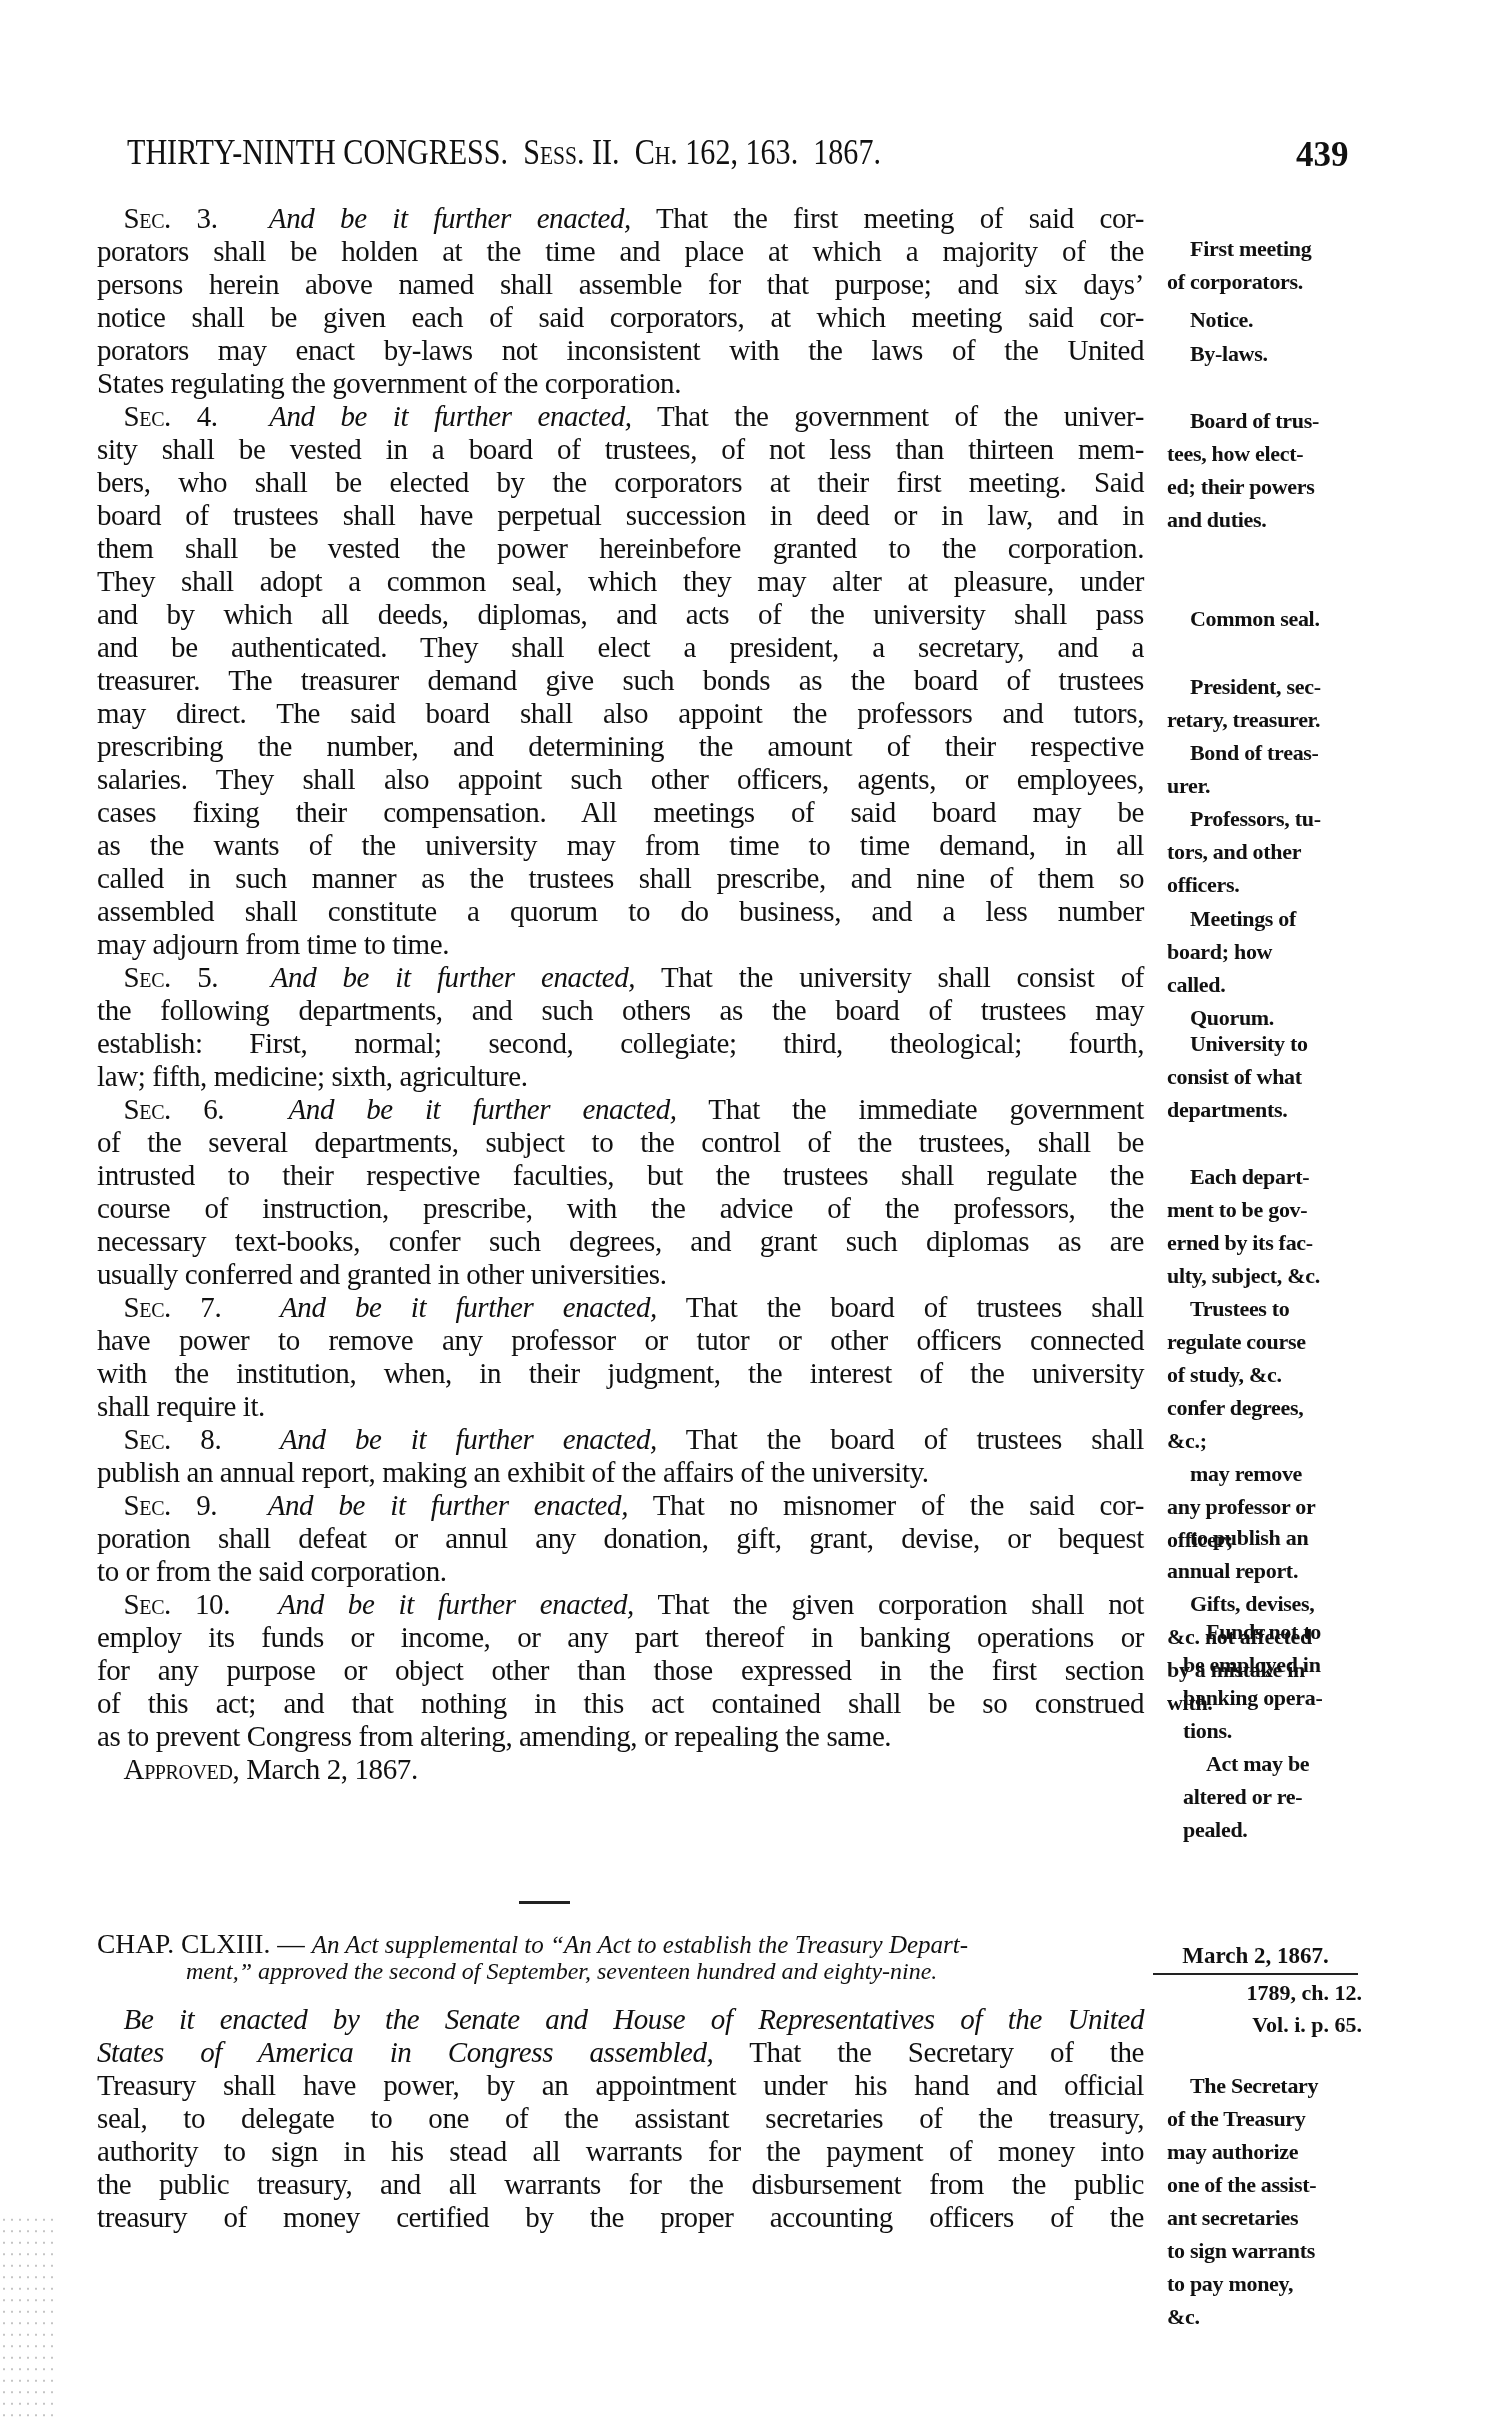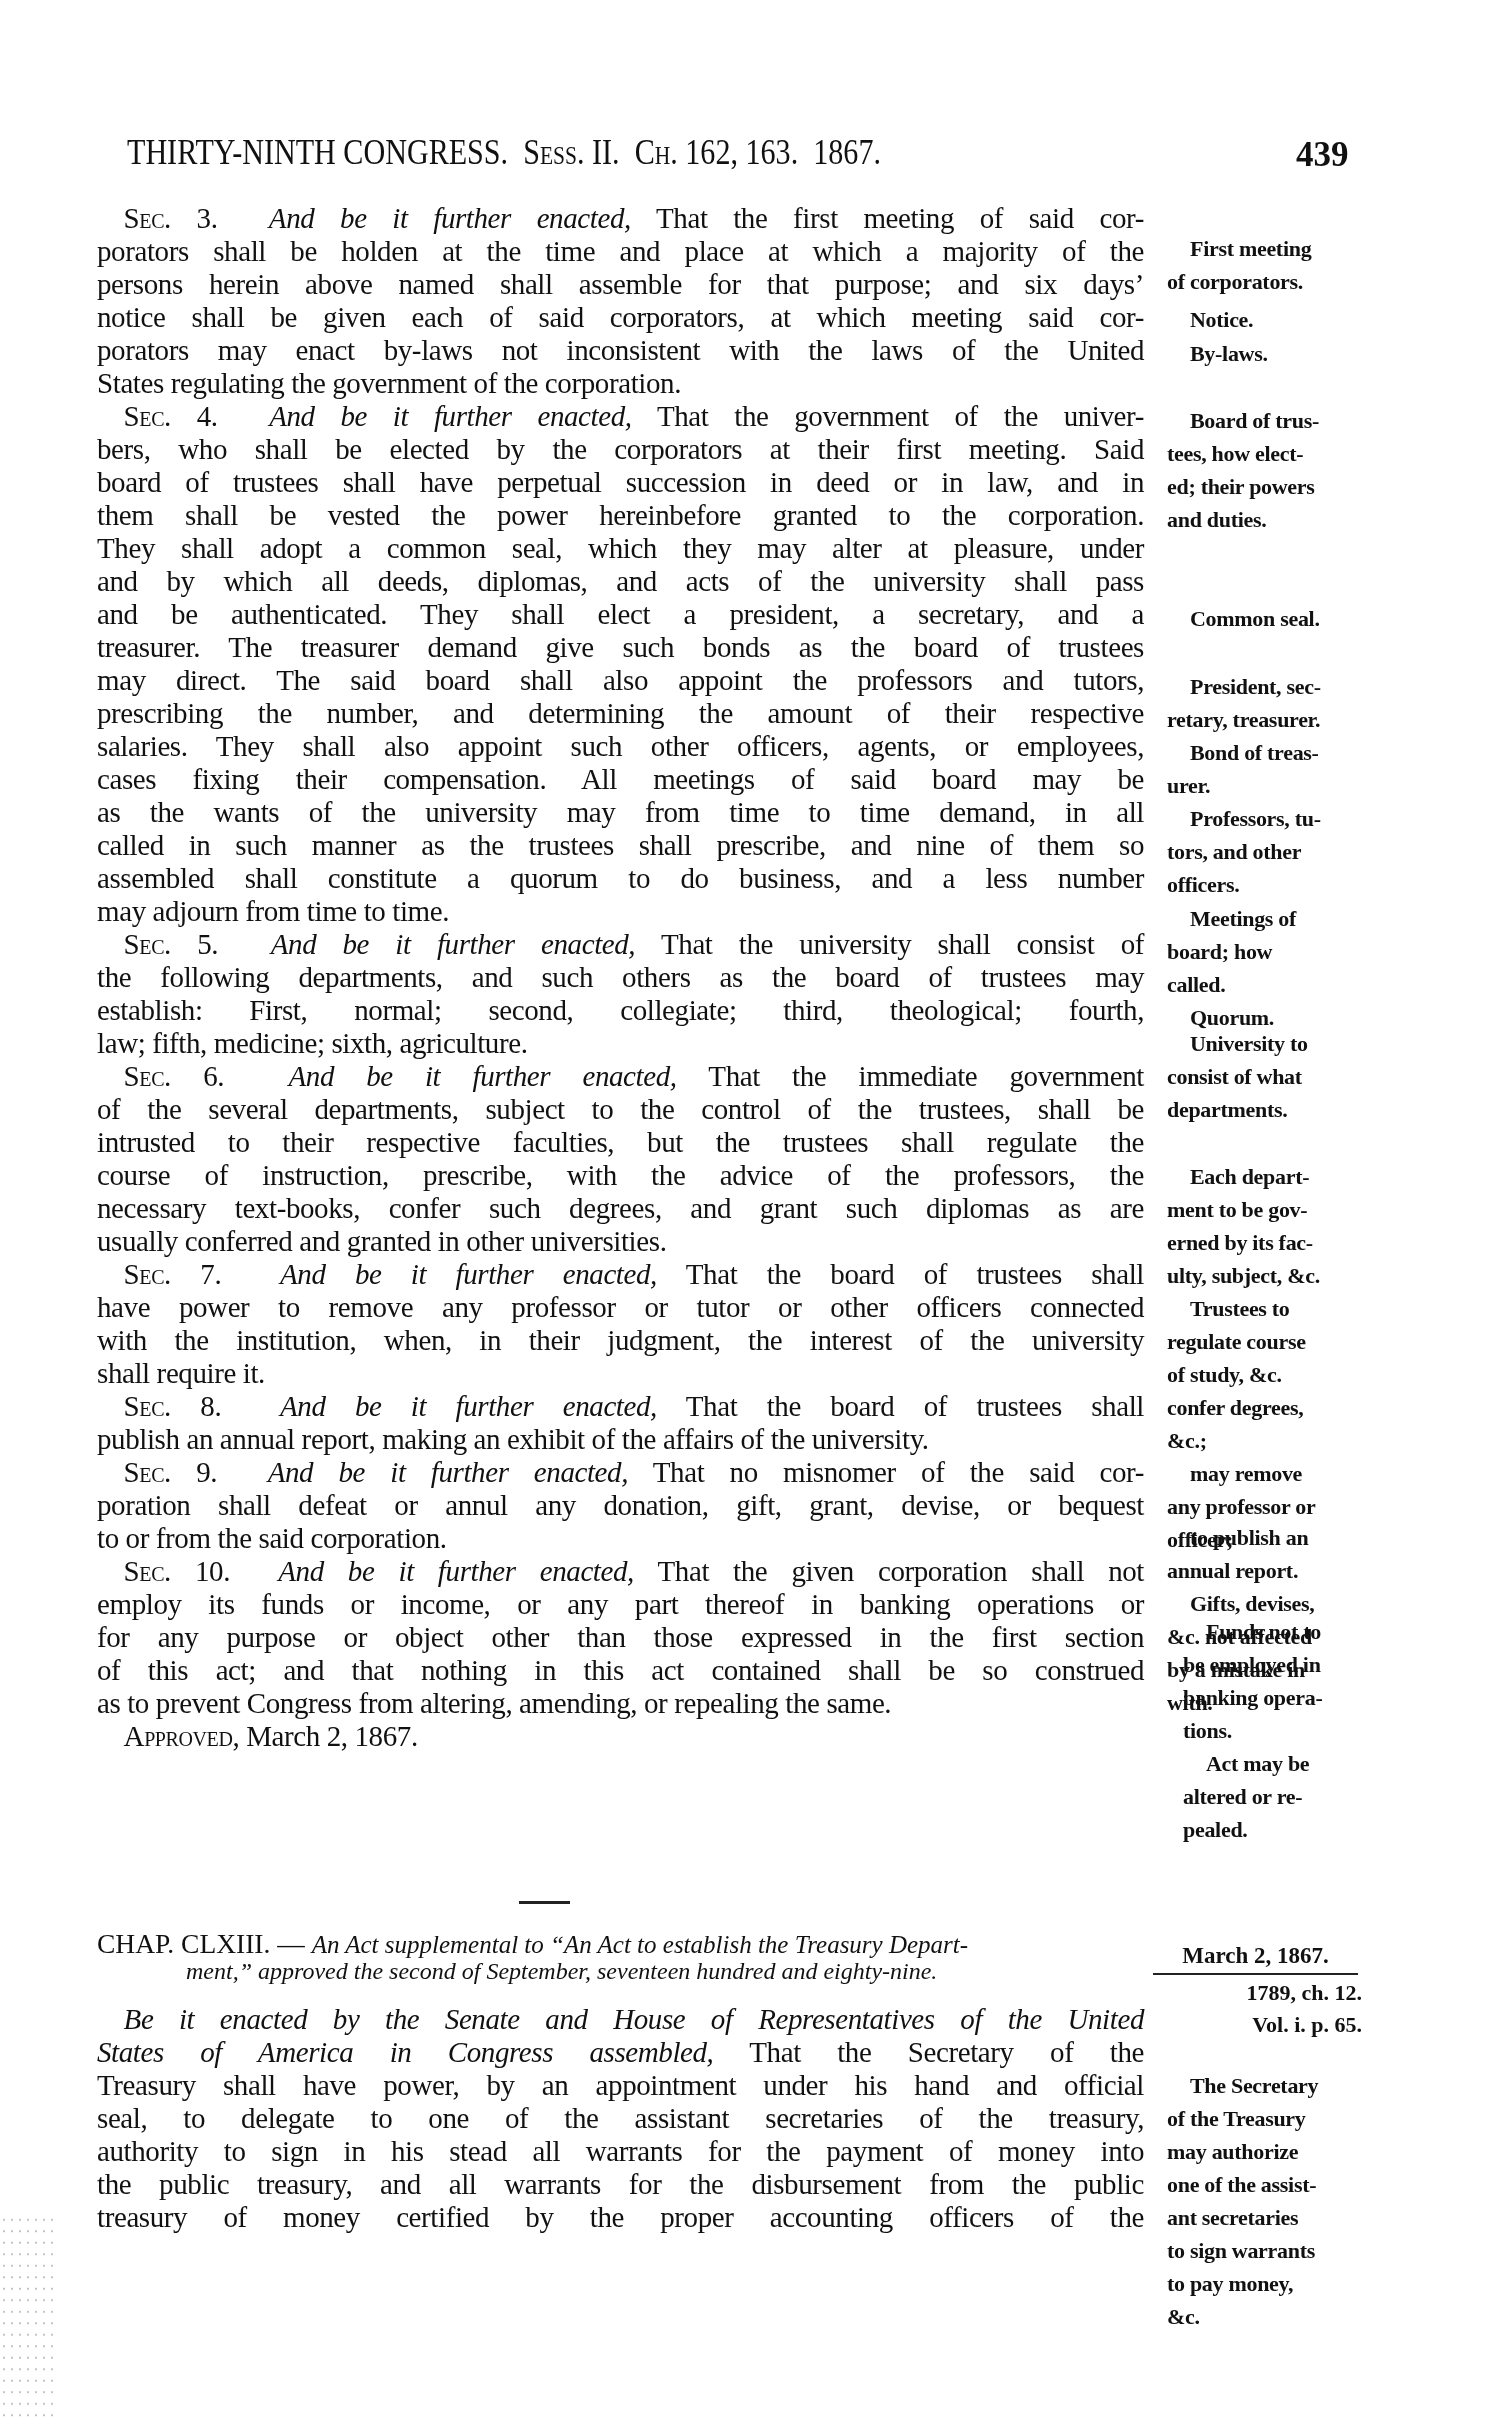--- a/index.html
+++ b/index.html
@@ -47,20 +47,21 @@
   <div class="main">
 
     <span class="line indent"><span class="sc">Sec. 3.</span>&nbsp; <span class="it">And be it further enacted,</span><span> That the first meeting of said cor-</span></span>
     <span class="line">porators shall be holden at the time and place at which a majority of the</span>
     <span class="line">persons herein above named shall assemble for that purpose; and six days’</span>
     <span class="line">notice shall be given each of said corporators, at which meeting said cor-</span>
     <span class="line">porators may enact by-laws not inconsistent with the laws of the United</span>
     <span class="line last">States regulating the government of the corporation.</span>
 
     <span class="line indent"><span class="sc">Sec. 4.</span>&nbsp; <span class="it">And be it further enacted,</span><span> That the government of the univer-</span></span>
+    <span class="line">sity shall be vested in a board of trustees, of not less than thirteen mem-</span>
     <span class="line">bers, who shall be elected by the corporators at their first meeting.  Said</span>
     <span class="line">board of trustees shall have perpetual succession in deed or in law, and in</span>
     <span class="line">them shall be vested the power hereinbefore granted to the corporation.</span>
     <span class="line">They shall adopt a common seal, which they may alter at pleasure, under</span>
     <span class="line">and by which all deeds, diplomas, and acts of the university shall pass</span>
     <span class="line">and be authenticated.  They shall elect a president, a secretary, and a</span>
     <span class="line">treasurer.  The treasurer demand give such bonds as the board of trustees</span>
     <span class="line">may direct.  The said board shall also appoint the professors and tutors,</span>
     <span class="line">prescribing the number, and determining the amount of their respective</span>
     <span class="line">salaries.  They shall also appoint such other officers, agents, or employees,</span>

